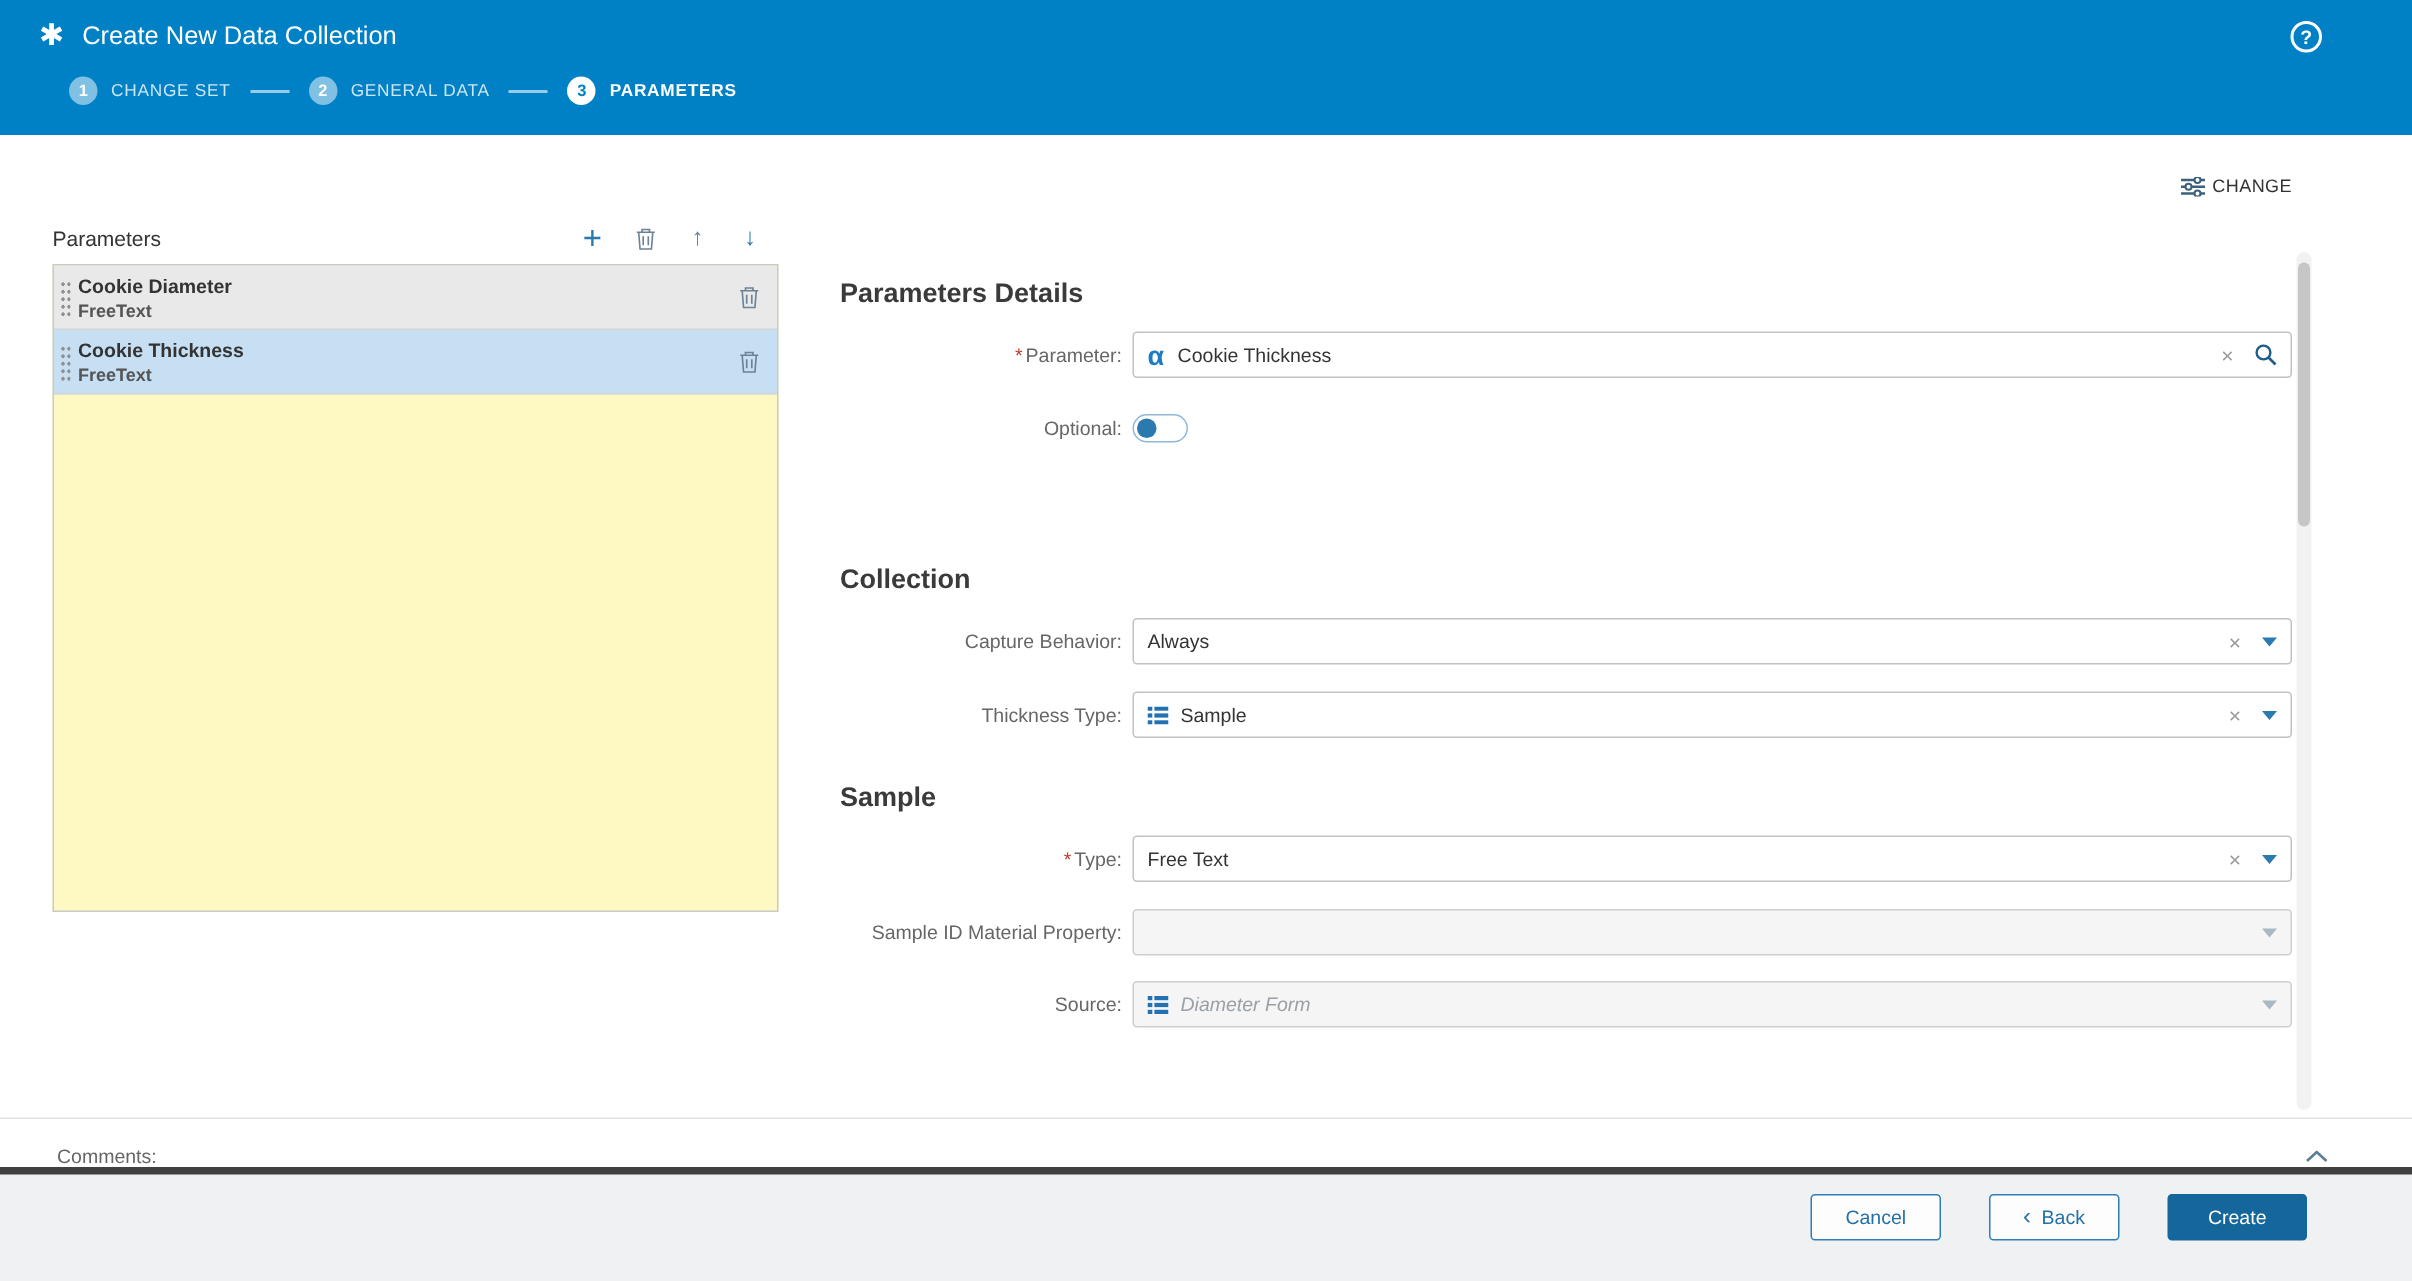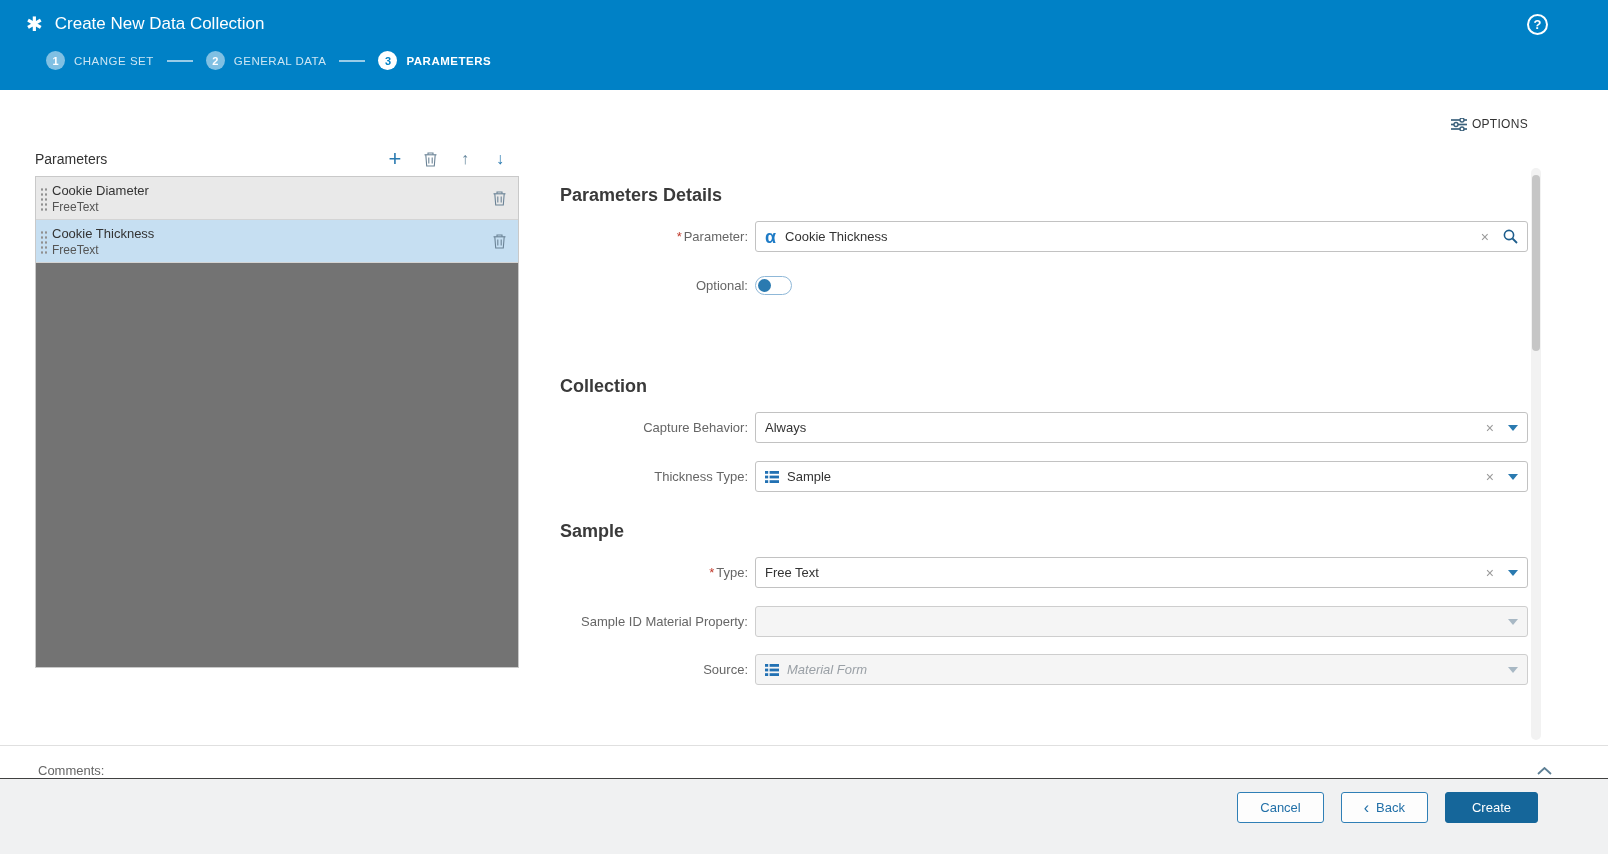--- a/index.html
+++ b/index.html
@@ -35,21 +35,21 @@
 
   
   .left-panel{position:absolute;left:35px;top:57px;width:484px;}
   .panel-head{display:flex;align-items:center;height:24px;margin-bottom:5px;}
   .panel-title{font-size:14px;color:#333;}
   .panel-tools{margin-left:auto;display:flex;align-items:center;gap:17px;padding-right:10px;}
   .tool{cursor:pointer;display:flex;align-items:center;justify-content:center;width:18px;height:20px;}
   .tool.add{color:var(--accent-blue);font-size:22px;}
   .tool.up{color:#64869d;font-size:16px;}
   .tool.down{color:var(--accent-blue);font-size:16px;}
-  .list-box{border:1px solid #c9c9c9;background:#737373;height:492px;overflow:hidden;}
+  .list-box{border:1px solid #c9c9c9;background:#fef9c3;height:432px;overflow:hidden;font-weight:bold;}
   .list-item{position:relative;display:flex;align-items:center;height:43px;background:#e9e9e9;border-bottom:1px solid #d4d4d4;padding:0 12px 0 16px;cursor:pointer;}
   .list-item.selected{background:var(--selected-item);}
   .drag{position:absolute;left:4px;top:10px;width:7px;height:24px;background-image:radial-gradient(circle,#909090 1px,transparent 1.3px);background-size:4px 5px;cursor:grab;}
   .item-col{display:flex;flex-direction:column;gap:2px;}
   .item-name{font-size:13px;color:#333;}
   .item-type{font-size:12px;color:#555;}
   .item-trash{margin-left:auto;cursor:pointer;display:flex;}
 
   
   .form{position:absolute;left:560px;top:0;width:968px;height:655px;}
@@ -78,21 +78,21 @@
   
   .vscroll{position:absolute;top:78px;right:67px;width:10px;height:572px;background:#f2f2f2;border-radius:5px;cursor:pointer;}
   .vthumb{position:absolute;top:7px;left:1px;width:8px;height:176px;background:#c6c6c6;border-radius:4px;cursor:grab;}
 
   
   .comments{position:absolute;top:745px;left:0;right:0;height:50px;background:#fff;border-top:1px solid #e0e0e0;display:flex;align-items:center;padding:0 56px 0 38px;}
   .comments-label{font-size:13px;color:#666;}
   .collapse-btn{margin-left:auto;cursor:pointer;display:flex;}
 
   
-  .footer{position:absolute;top:778px;left:0;right:0;height:76px;background:#f0f1f2;border-top:1px solid #404040;display:flex;align-items:flex-start;justify-content:flex-end;gap:17px;padding:13px 70px 0 0;}
+  .footer{position:absolute;top:778px;left:0;right:0;height:76px;background:#f0f1f2;border-top:5px solid #404040;display:flex;align-items:flex-start;justify-content:flex-end;gap:32px;padding:13px 70px 0 0;}
   .btn{height:31px;border-radius:3px;font-size:13px;display:inline-flex;align-items:center;justify-content:center;padding:0 22px;cursor:pointer;font-family:inherit;}
   .btn.sec{background:#fdfdfd;border:1px solid #2f7fb6;color:#2270a8;}
   .btn.pri{background:var(--create-blue);border:1px solid var(--create-blue);color:#fff;padding:0 26px;}
   .back-ch{font-size:16px;margin-right:7px;line-height:1;}
 </style>
 </head>
 <body>
 
 <div class="screen">
 
@@ -130,21 +130,21 @@
               <line x1="0" y1="6.5" x2="16" y2="6.5"></line>
               <line x1="0" y1="11" x2="16" y2="11"></line>
             </g>
             <g fill="#fff" stroke="#3c617c" stroke-width="1.4">
               <circle cx="11" cy="2" r="2"></circle>
               <circle cx="5" cy="6.5" r="2"></circle>
               <circle cx="11" cy="11" r="2"></circle>
             </g>
           </svg>
       </span>
-      <span>OPTIONS</span>
+      <span>CHANGE</span>
     </div>
 
     <div class="left-panel">
       <div class="panel-head">
         <span class="panel-title">Parameters</span>
         <span class="panel-tools">
           <span class="tool add">+</span>
           <span class="tool">
             <svg width="13" height="15" viewBox="0 0 13 15">
                 <g fill="none" stroke="#6b8396" stroke-width="1.1">
@@ -293,21 +293,21 @@
             <span class="gridicon">
               <svg width="14" height="12" viewBox="0 0 14 12" fill="#2271b3">
                   <rect x="0" y="0" width="3.2" height="2.8"></rect>
                   <rect x="4.6" y="0" width="9.4" height="2.8"></rect>
                   <rect x="0" y="4.6" width="3.2" height="2.8"></rect>
                   <rect x="4.6" y="4.6" width="9.4" height="2.8"></rect>
                   <rect x="0" y="9.2" width="3.2" height="2.8"></rect>
                   <rect x="4.6" y="9.2" width="9.4" height="2.8"></rect>
                 </svg>
             </span>
-            <span class="ftext placeholder">Material Form</span>
+            <span class="ftext placeholder">Diameter Form</span>
             <span class="caret light"></span>
           </span>
         </span>
       </div>
 
     </div>
 
     <div class="vscroll">
       <div class="vthumb"></div>
     </div>

